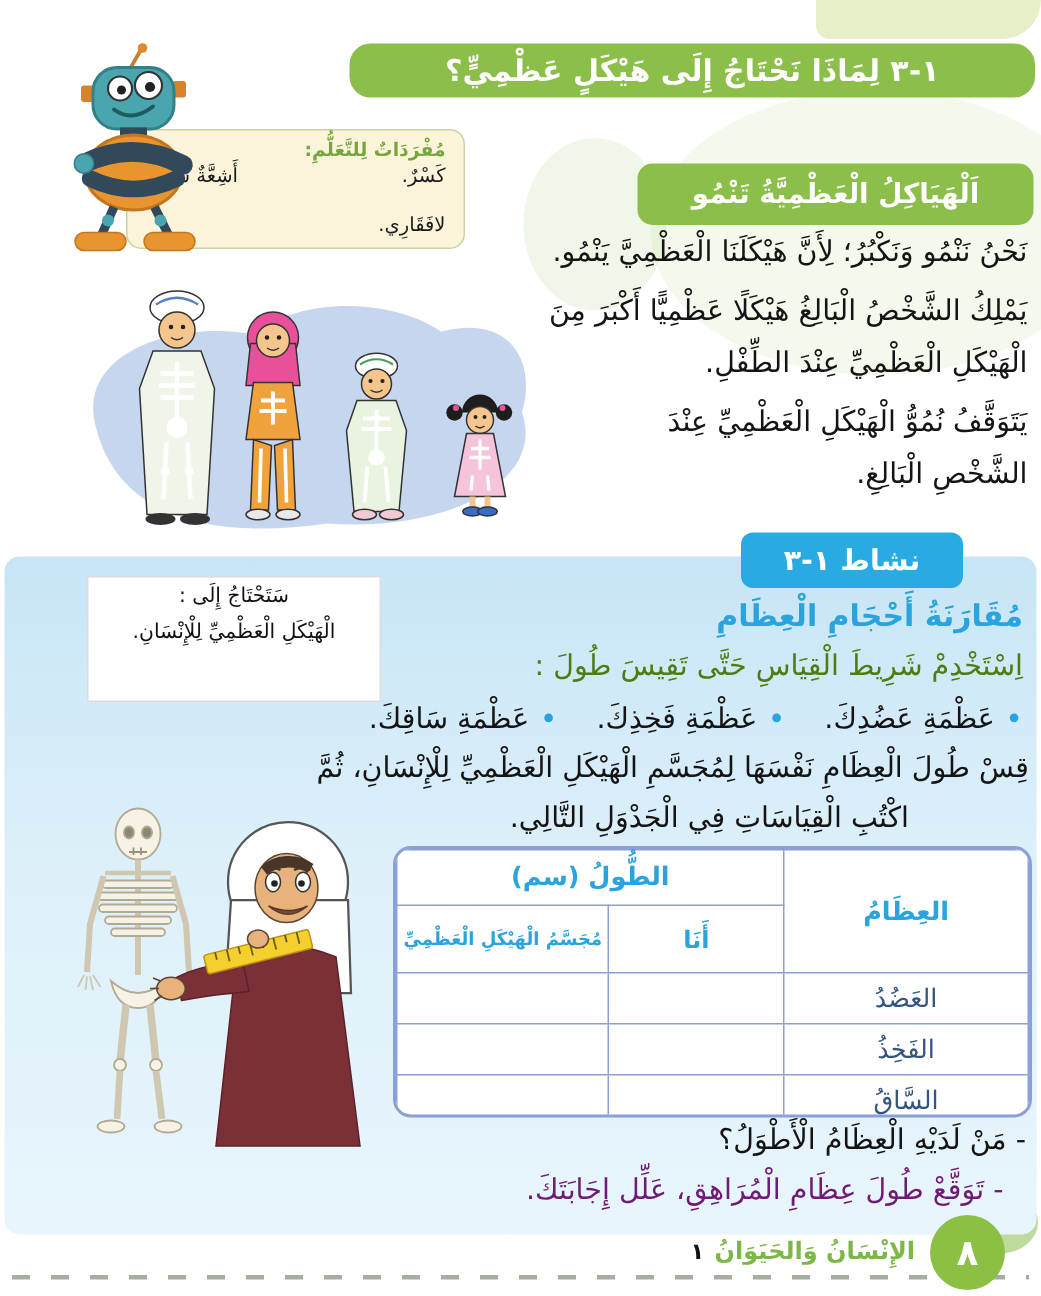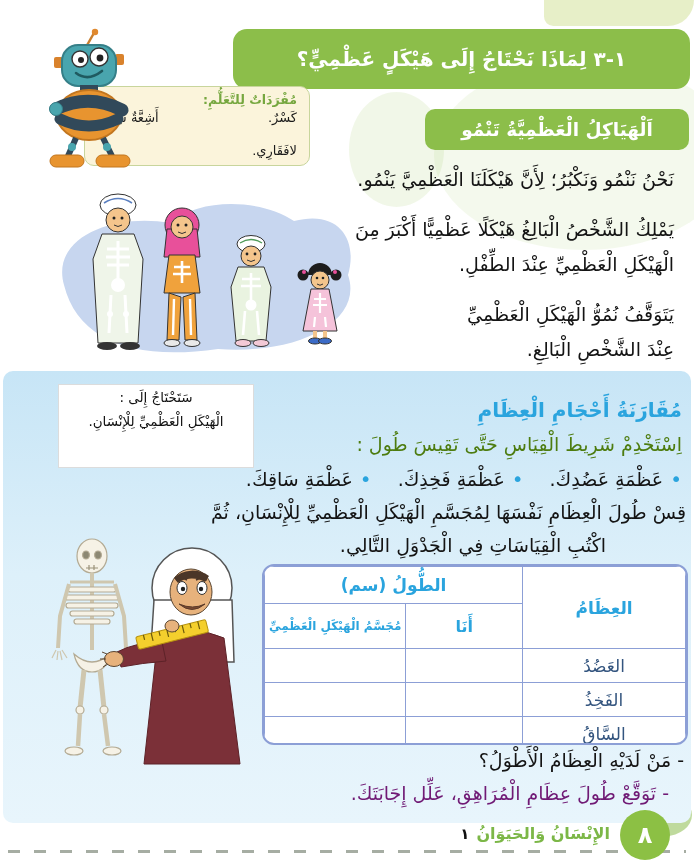--- a/index.html
+++ b/index.html
@@ -11,21 +11,21 @@
   .page{position:relative;width:694px;height:864px;background:#fff;overflow:hidden;}
 
   
   .wm1{position:absolute;right:0;top:0;width:150px;height:26px;background:#E3ECBE;border-radius:0 0 28px 10px;opacity:.85;}
   .wm2{position:absolute;right:-40px;top:60px;width:300px;height:190px;border-radius:50%;background:rgba(166,203,110,0.12);}
   .wm3{position:absolute;right:250px;top:92px;width:95px;height:115px;border-radius:50%;background:rgba(166,203,110,0.16);}
   .wm4{position:absolute;right:2px;top:794px;width:54px;height:42px;border-radius:50%;background:#A4CB74;opacity:.7;}
 
   
   .lesson-title{
-    position:absolute;top:29px;left:233px;right:4px;height:60px;
+    position:absolute;top:29px;left:233px;right:4px;height:36px;
     background:#8CBE4A;border-radius:14px;color:#fff;font-weight:bold;font-size:20px;
     display:flex;align-items:center;justify-content:center;direction:rtl;z-index:2;
   }
 
   
   .robot{position:absolute;left:20px;top:26px;width:135px;height:142px;z-index:3;}
 
   
   .vocab{
     position:absolute;left:84px;top:86px;width:226px;height:80px;
@@ -41,21 +41,21 @@
     position:absolute;top:109px;right:5px;width:264px;height:41px;
     background:#8CBE4A;border-radius:10px;color:#fff;font-weight:bold;font-size:18.5px;
     display:flex;align-items:center;justify-content:center;direction:rtl;z-index:2;
   }
 
   
   .intro{
     position:absolute;top:147px;right:5px;width:362px;direction:rtl;text-align:right;
     font-size:19px;line-height:35px;color:#141414;z-index:2;
   }
-  .intro p{margin:15px;}
+  .intro p{margin:4px;}
   .intro .p3{padding-left:95px;}
 
   
   .kids{position:absolute;left:30px;top:183px;width:334px;height:184px;z-index:1;}
 
   
   .activity-panel{
     position:absolute;left:3px;top:371px;width:688px;height:452px;border-radius:10px;
     background:linear-gradient(180deg,#C7E5F6 0%,#DDF0FA 45%,#E8F5FC 100%);z-index:0;
   }
@@ -249,20 +249,23 @@
       </g>
       <rect x="283" y="148" width="4" height="8" fill="#F4C58C"></rect>
       <rect x="293" y="148" width="4" height="8" fill="#F4C58C"></rect>
       <ellipse cx="285" cy="158" rx="6.5" ry="3" fill="#3B6BC7" stroke="#333"></ellipse>
       <ellipse cx="295" cy="158" rx="6.5" ry="3" fill="#3B6BC7" stroke="#333"></ellipse>
     </g>
   </svg>
 
   <div class="activity-panel"></div>
 
+  <div class="activity-tab">
+    <span>نشاط ١-٣</span>
+  </div>
 
   <div class="materials-box">
     <div>سَتَحْتَاجُ إِلَى :</div>
     <div>الْهَيْكَلِ الْعَظْمِيِّ لِلْإِنْسَانِ.</div>
   </div>
 
   <div class="act-title">مُقَارَنَةُ أَحْجَامِ الْعِظَامِ</div>
   <div class="act-instruction">اِسْتَخْدِمْ شَرِيطَ الْقِيَاسِ حَتَّى تَقِيسَ طُولَ :</div>
 
   <div class="act-bullets">

